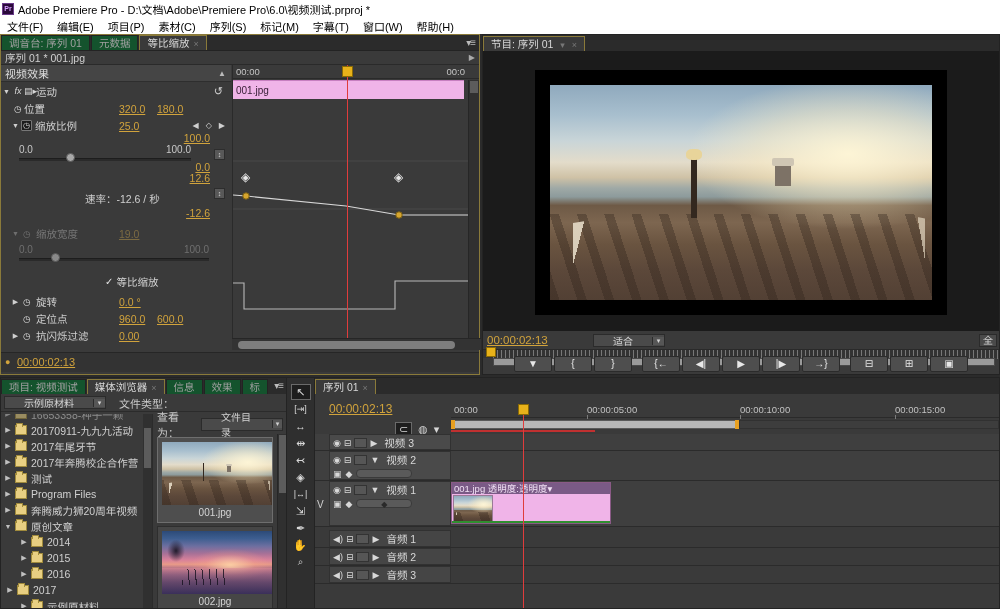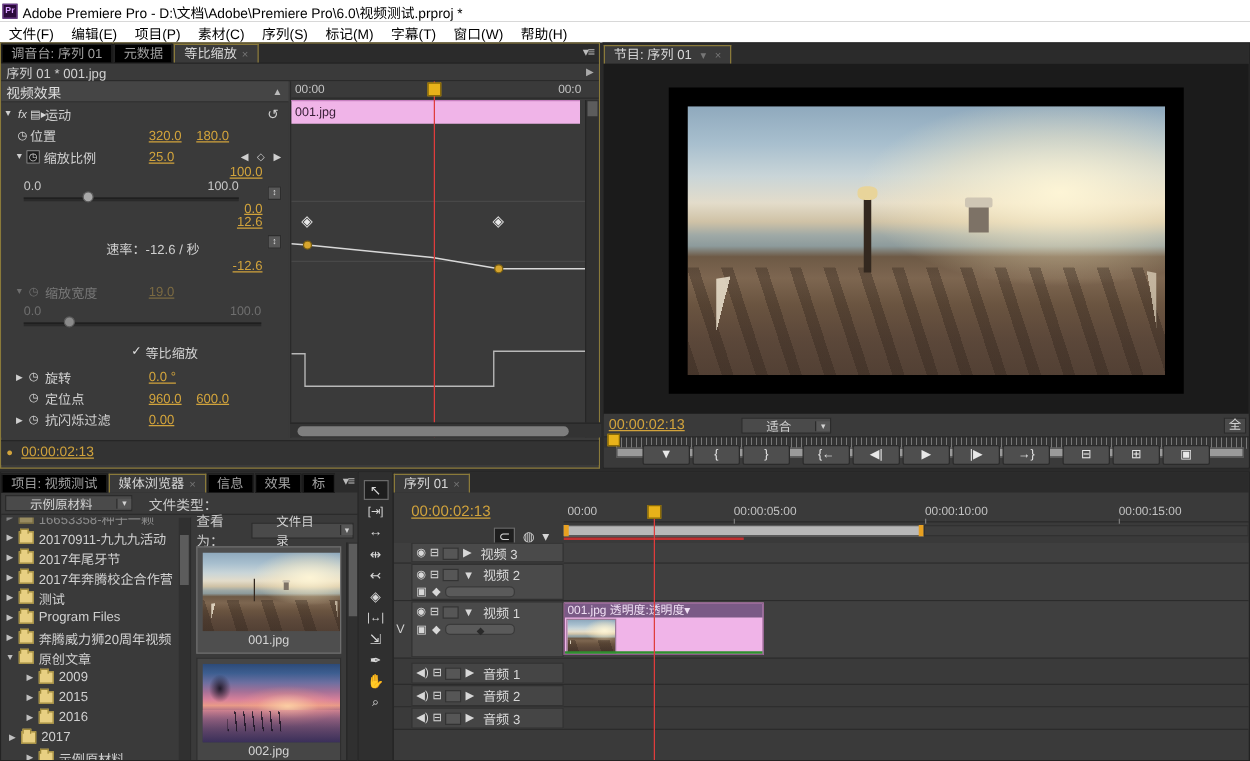--- a/index.html
+++ b/index.html
@@ -19,21 +19,21 @@
   .titlebar .ttl { white-space:nowrap; overflow:hidden; }
 
   
   .menubar { position:absolute; left:0; top:17px; width:1000px; height:17px;
     background:#ffffff; color:#000; display:flex; align-items:center; font-size:11px; }
   .menubar .mi { padding:0 7px; white-space:nowrap; cursor:default; }
 
   
   .tabbar { background:#2b2b2b; height:16px; display:flex; align-items:flex-end; position:relative; }
   .tab { height:15px; line-height:15px; padding:0 7px; font-size:10.5px; color:#a0a0a0;
-    background:#000000; border:1px solid #232323; border-bottom:none; margin-right:1px; white-space:nowrap; }
+    background:#14532d; border:1px solid #232323; border-bottom:none; margin-right:1px; white-space:nowrap; }
   .tab.active { color:#d8d8d8; background:#3a3a3a; border-color:#8a7a3a #8a7a3a #3a3a3a; }
   .tab .x { color:#777; margin-left:4px; font-size:9px; }
 
   
   #fxPanel { position:absolute; left:0; top:34px; width:480px; height:341px;
     background:#3a3a3a; border:1px solid #8a7a3a; }
   #fxPanel .tabbar { border-bottom:1px solid #232323; }
   .panel-menu { position:absolute; right:4px; top:2px; color:#bbb; font-size:10px; letter-spacing:-1px; }
   .fx-clip { height:14px; background:#3a3a3a; border-bottom:1px solid #2a2a2a;
     display:flex; align-items:center; padding-left:4px; font-size:10.5px; color:#d0d0d0; position:relative; }
@@ -529,21 +529,21 @@
             <span>奔腾威力狮20周年视频</span>
           </div>
           <div class="tnode">
             <span class="tg">▼</span>
             <span class="folder"></span>
             <span>原创文章</span>
           </div>
           <div class="tnode" style="padding-left:16px;">
             <span class="tg">▶</span>
             <span class="folder"></span>
-            <span>2009</span>
+            <span>2014</span>
           </div>
           <div class="tnode" style="padding-left:16px;">
             <span class="tg">▶</span>
             <span class="folder"></span>
             <span>2015</span>
           </div>
           <div class="tnode" style="padding-left:16px;">
             <span class="tg">▶</span>
             <span class="folder"></span>
             <span>2016</span>

